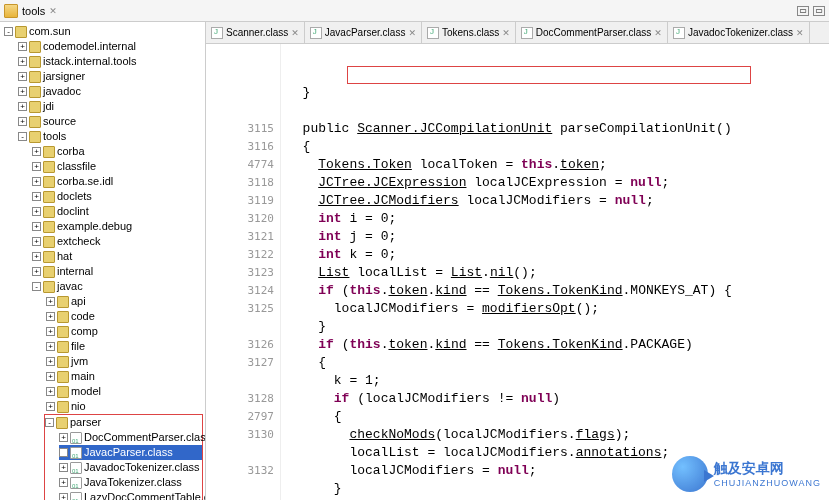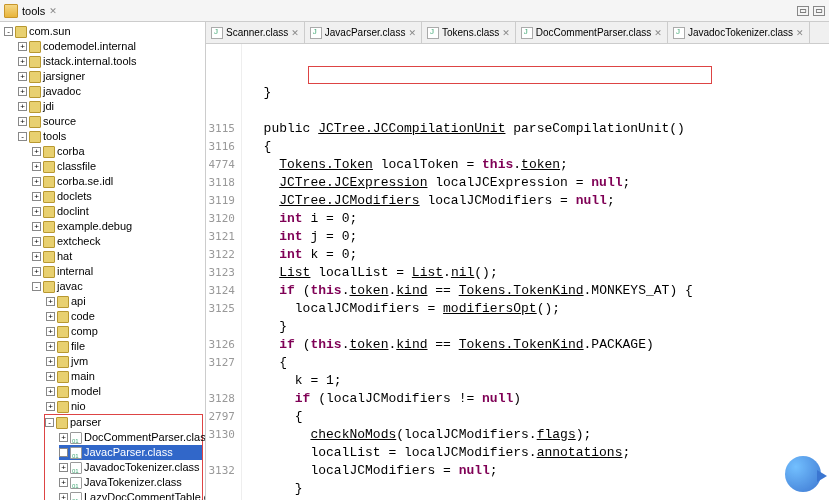--- a/index.html
+++ b/index.html
@@ -20,21 +20,21 @@
 .file-ico::after { content: "01"; position: absolute; font-size: 6px; color: #4a7; top: 1px; left: 1px; }
 .tree .sel { background: #3167c9; color: #fff; }
 .redbox { border: 1px solid #d44; }
 .editor { flex: 1; display: flex; flex-direction: column; }
 .tabs { height: 22px; display: flex; border-bottom: 1px solid #ccc; background: #f0f0f0; overflow: hidden; }
 .tab { display: flex; align-items: center; gap: 3px; padding: 0 5px; border-right: 1px solid #ccc; font-size: 10px; white-space: nowrap; cursor: pointer; text-align: center; }
 .tab .ico { width: 12px; height: 12px; background: #fff; border: 1px solid #aaa; position: relative; }
 .tab .ico::after { content: "J"; position: absolute; font-size: 8px; color: #4a7; top: -1px; left: 2px; }
 .tab .x { font-size: 9px; color: #888; }
 .code-wrap { display: flex; flex: 1; overflow: hidden; }
-.gutter { width: 36px; text-align: right; padding: 4px 6px 0 0; color: #999; font-family: Consolas, monospace; font-size: 11px; line-height: 18px; background: #fff; border-right: 1px solid #eee; }
+.gutter { width: 36px; text-align: right; padding: 4px 6px 0 0; color: #999; font-family: Consolas, monospace; font-size: 11px; line-height: 18px; background: #fff; border-right: 1px solid #eee; margin-left: 39px; }
 .code { flex: 1; padding: 4px 6px; font-family: Consolas, "Courier New", monospace; font-size: 13px; line-height: 18px; white-space: pre; overflow: hidden; position: relative; }
 .hlbox { position: absolute; border: 1px solid #d44; }
 .kw { color: #7f0055; font-weight: bold; margin-top: 18px; }
 .ul { text-decoration: underline; }
 .watermark { position: absolute; right: 8px; bottom: 8px; display: flex; align-items: center; gap: 6px; opacity: 0.85; }
 .wm-icon { width: 36px; height: 36px; border-radius: 50%; background: radial-gradient(circle at 30% 30%, #5bb5ff, #1a5fc9); position: relative; }
 .wm-icon::after { content: ""; position: absolute; right: -6px; top: 14px; border-left: 10px solid #1a5fc9; border-top: 6px solid transparent; border-bottom: 6px solid transparent; }
 .wm-text { font-size: 14px; color: #1a5fc9; font-weight: bold; }
 .wm-sub { font-size: 9px; color: #1a5fc9; letter-spacing: 1px; }
 </style>
@@ -343,21 +343,21 @@
           <div>3128</div>
           <div>2797</div>
           <div>3130</div>
           <div>&nbsp;</div>
           <div>3132</div>
         </div>
       <div class="code">
 <div class="hlbox" style="top:22px;left:66px;width:404px;height:18px;"></div>
 <span>  }</span>
 
-<span>  public </span><span class="ul">JCTree.JCCompilationUnit</span><span> parseCompilationUnit</span><span>()</span>
+<span>  public </span><span class="ul">Scanner.JCCompilationUnit</span><span> parseCompilationUnit</span><span>()</span>
 <span>  {</span>
 <span>    </span><span class="ul">Tokens.Token</span><span> localToken = </span><span class="kw">this</span><span>.</span><span class="ul">token</span><span>;</span>
 <span>    </span><span class="ul">JCTree.JCExpression</span><span> localJCExpression = </span><span class="kw">null</span><span>;</span>
 <span>    </span><span class="ul">JCTree.JCModifiers</span><span> localJCModifiers = </span><span class="kw">null</span><span>;</span>
 <span>    </span><span class="kw">int</span><span> i = 0;</span>
 <span>    </span><span class="kw">int</span><span> j = 0;</span>
 <span>    </span><span class="kw">int</span><span> k = 0;</span>
 <span>    </span><span class="ul">List</span><span> localList = </span><span class="ul">List</span><span>.</span><span class="ul">nil</span><span>();</span>
 <span>    </span><span class="kw">if</span><span> (</span><span class="kw">this</span><span>.</span><span class="ul">token</span><span>.</span><span class="ul">kind</span><span> == </span><span class="ul">Tokens.TokenKind</span><span>.MONKEYS_AT) {</span>
 <span>      localJCModifiers = </span><span class="ul">modifiersOpt</span><span>();</span>
@@ -372,13 +372,17 @@
 <span>        localJCModifiers = </span><span class="kw">null</span><span>;</span>
 <span>      }</span>
 <span>      </span><span class="ul">nextToken</span><span>();</span>
       </div>
     </div>
   </div>
 </div>
 
 <div class="watermark">
   <div class="wm-icon"></div>
+  <div>
+    <div class="wm-text">触及安卓网</div>
+    <div class="wm-sub">CHUJIANZHUOWANG</div>
+  </div>
 </div>
 
 </body></html>

